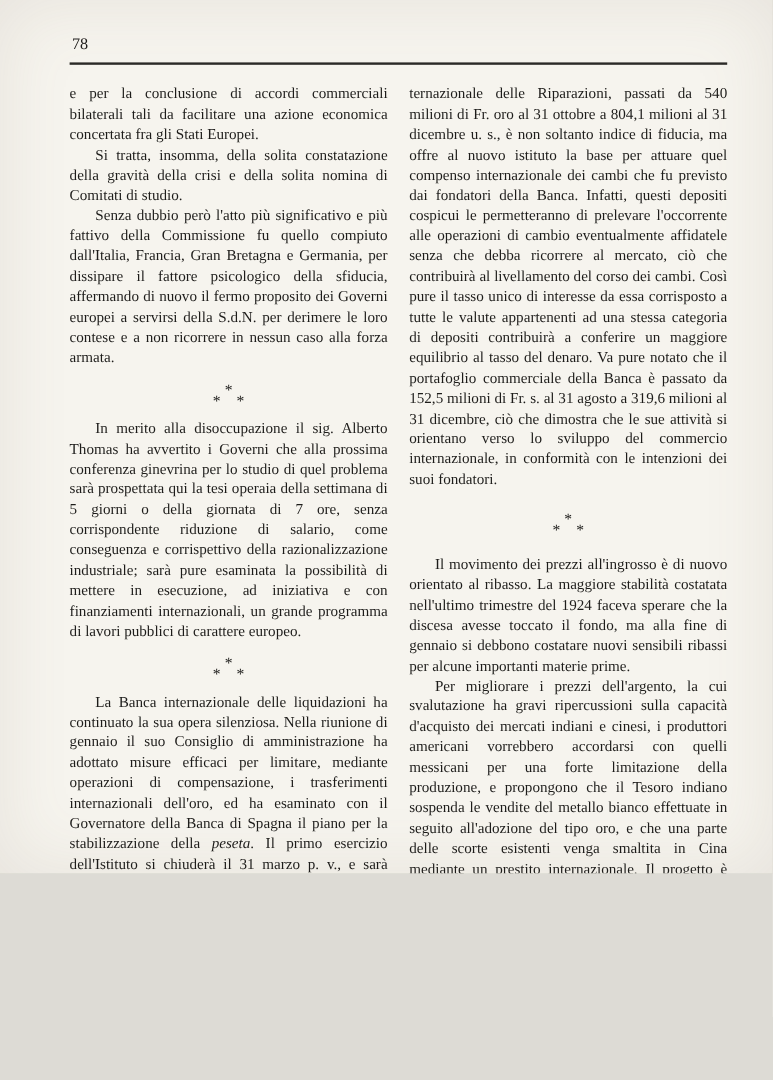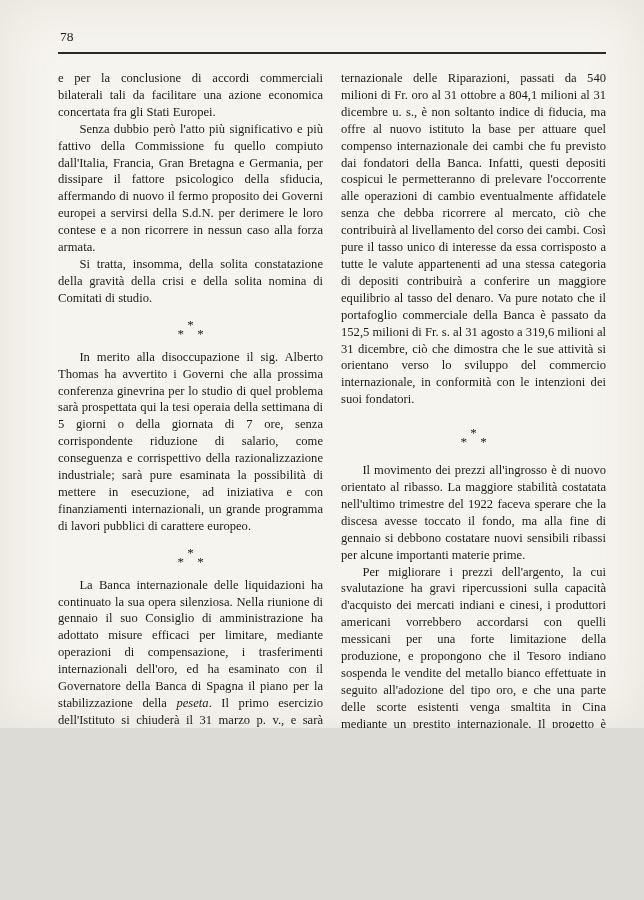--- a/index.html
+++ b/index.html
@@ -66,22 +66,22 @@
 
   <div class="header">
     <span class="page-number">78</span>
   </div>
   <hr class="header-rule">
 
   <div class="columns">
 
     <div class="column">
       <p class="para">e per la conclusione di accordi commerciali bilaterali tali da facilitare una azione economica concertata fra gli Stati Europei.</p>
+      <p class="para indent">Si tratta, insomma, della solita constatazione della gravità della crisi e della solita nomina di Comitati di studio.</p>
       <p class="para indent">Senza dubbio però l'atto più significativo e più fattivo della Commissione fu quello compiuto dall'Italia, Francia, Gran Bretagna e Germania, per dissipare il fattore psicologico della sfiducia, affermando di nuovo il fermo proposito dei Governi europei a servirsi della S.d.N. per derimere le loro contese e a non ricorrere in nessun caso alla forza armata.</p>
-      <p class="para indent">Si tratta, insomma, della solita constatazione della gravità della crisi e della solita nomina di Comitati di studio.</p>
 
       <div class="separator">
         <div class="sep-row1">*</div>
         <div class="sep-row2">* *</div>
       </div>
 
       <p class="para indent">In merito alla disoccupazione il sig. Alberto Thomas ha avvertito i Governi che alla prossima conferenza ginevrina per lo studio di quel problema sarà prospettata qui la tesi operaia della settimana di 5 giorni o della giornata di 7 ore, senza corrispondente riduzione di salario, come conseguenza e corrispettivo della razionalizzazione industriale; sarà pure esaminata la possibilità di mettere in esecuzione, ad iniziativa e con finanziamenti internazionali, un grande programma di lavori pubblici di carattere europeo.</p>
 
       <div class="separator">
         <div class="sep-row1">*</div>
@@ -92,19 +92,19 @@
     </div>
 
     <div class="column">
       <p class="para">ternazionale delle Riparazioni, passati da 540 milioni di Fr. oro al 31 ottobre a 804,1 milioni al 31 dicembre u. s., è non soltanto indice di fiducia, ma offre al nuovo istituto la base per attuare quel compenso internazionale dei cambi che fu previsto dai fondatori della Banca. Infatti, questi depositi cospicui le permetteranno di prelevare l'occorrente alle operazioni di cambio eventualmente affidatele senza che debba ricorrere al mercato, ciò che contribuirà al livellamento del corso dei cambi. Così pure il tasso unico di interesse da essa corrisposto a tutte le valute appartenenti ad una stessa categoria di depositi contribuirà a conferire un maggiore equilibrio al tasso del denaro. Va pure notato che il portafoglio commerciale della Banca è passato da 152,5 milioni di Fr. s. al 31 agosto a 319,6 milioni al 31 dicembre, ciò che dimostra che le sue attività si orientano verso lo sviluppo del commercio internazionale, in conformità con le intenzioni dei suoi fondatori.</p>
 
       <div class="separator" style="margin-top:20px; margin-bottom:16px;">
         <div class="sep-row1">*</div>
         <div class="sep-row2">* *</div>
       </div>
 
-      <p class="para indent">Il movimento dei prezzi all'ingrosso è di nuovo orientato al ribasso. La maggiore stabilità costatata nell'ultimo trimestre del 1922 faceva sperare che la discesa avesse toccato il fondo, ma alla fine di gennaio si debbono costatare nuovi sensibili ribassi per alcune importanti materie prime.</p>
+      <p class="para indent">Il movimento dei prezzi all'ingrosso è di nuovo orientato al ribasso. La maggiore stabilità costatata nell'ultimo trimestre del 1924 faceva sperare che la discesa avesse toccato il fondo, ma alla fine di gennaio si debbono costatare nuovi sensibili ribassi per alcune importanti materie prime.</p>
       <p class="para indent">Per migliorare i prezzi dell'argento, la cui svalutazione ha gravi ripercussioni sulla capacità d'acquisto dei mercati indiani e cinesi, i produttori americani vorrebbero accordarsi con quelli messicani per una forte limitazione della produzione, e propongono che il Tesoro indiano sospenda le vendite del metallo bianco effettuate in seguito all'adozione del tipo oro, e che una parte delle scorte esistenti venga smaltita in Cina mediante un prestito internazionale. Il progetto è attualmente allo studio da parte di un Comitato di esperti.</p>
       <p class="para indent gap-top">Il piano per ridurre e limitare la produzione dello stagno ha ottenuto il consenso</p>
     </div>
 
   </div>
 </div>
 
 </body></html>

